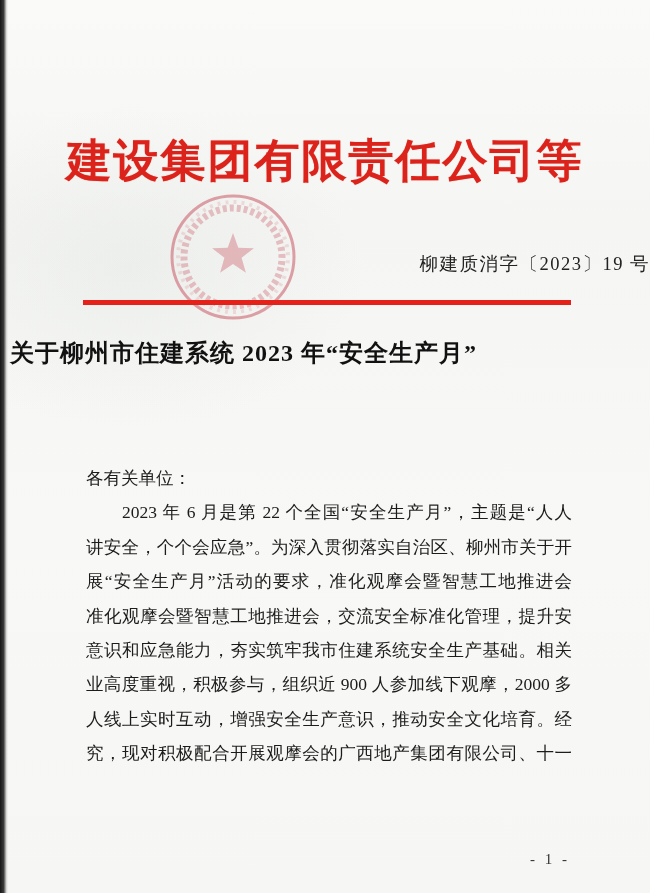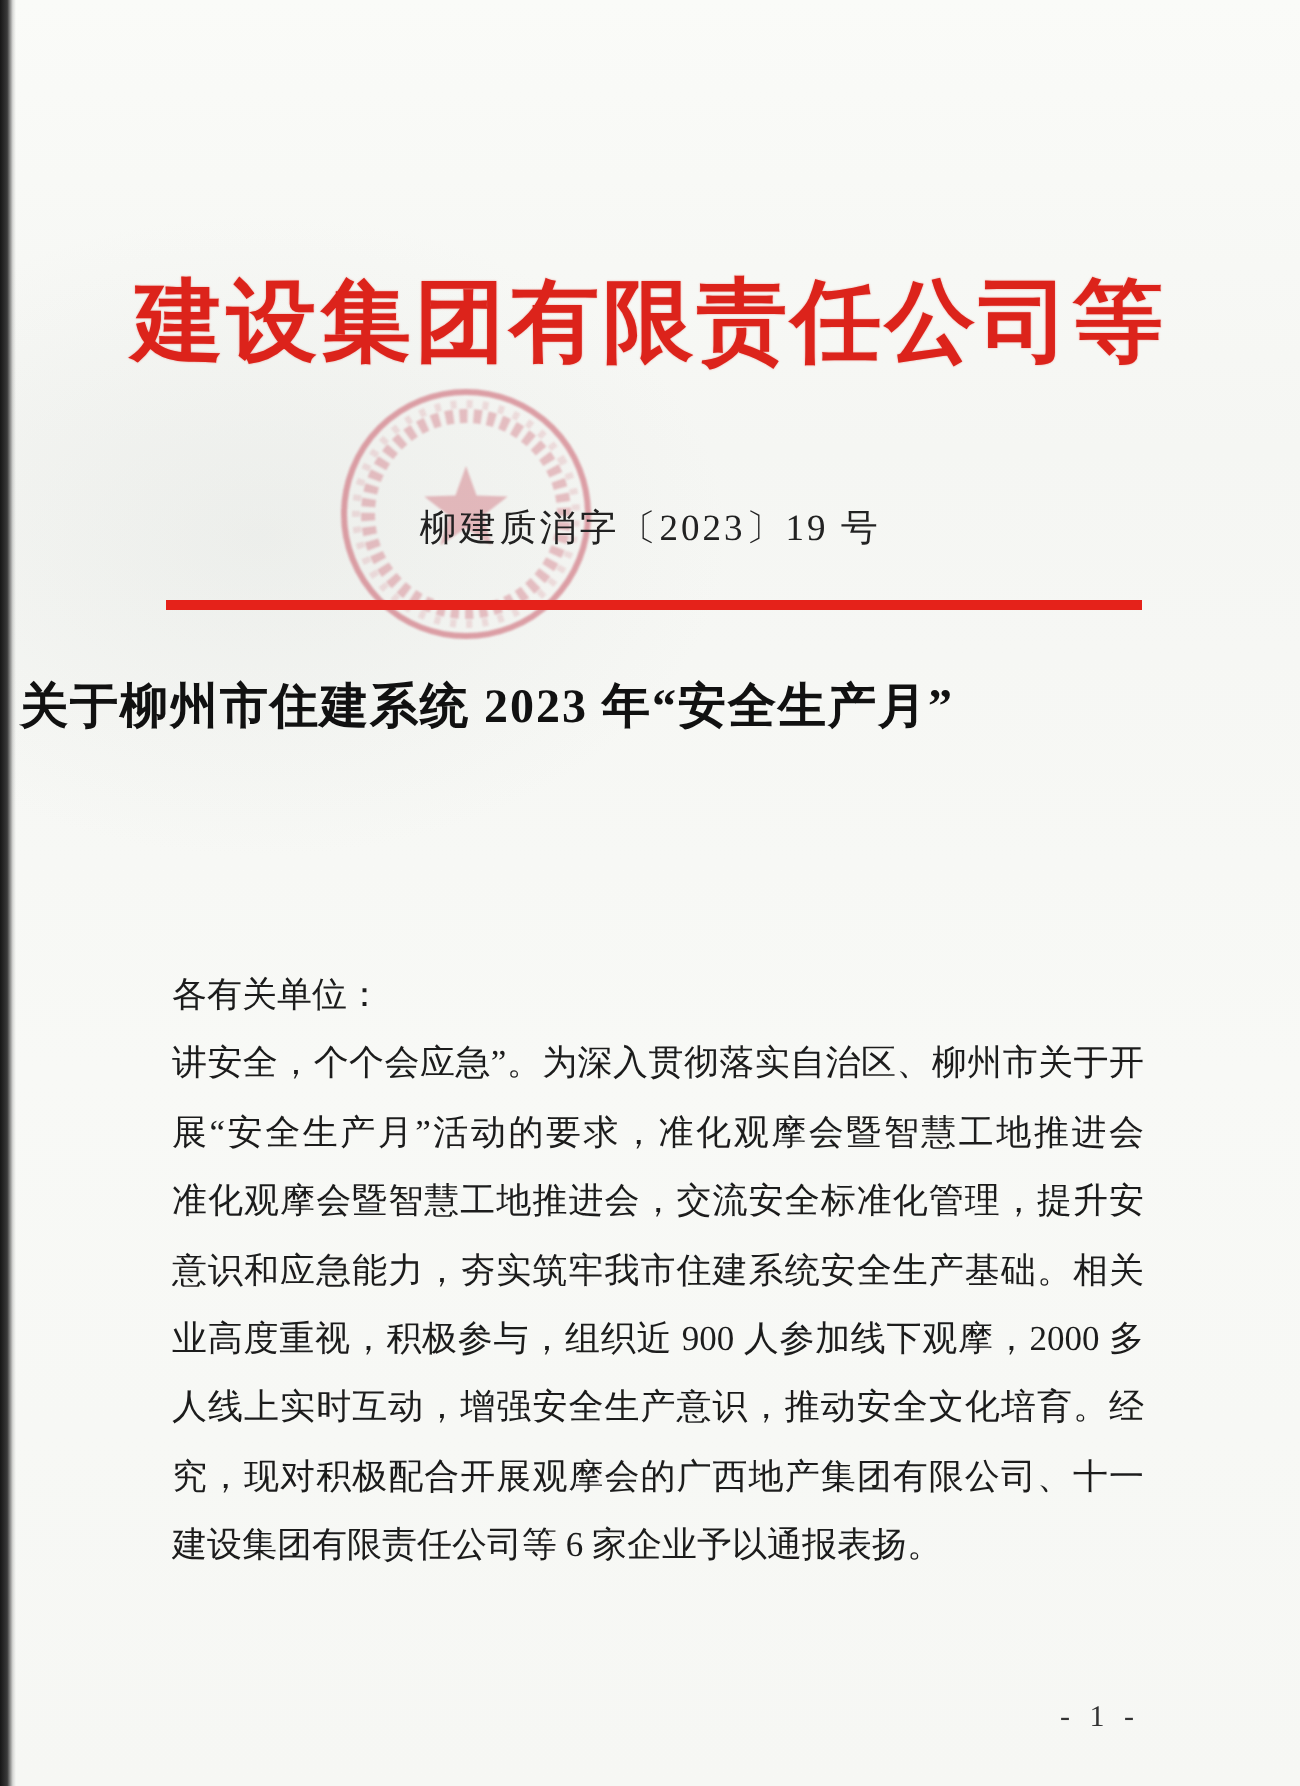--- a/index.html
+++ b/index.html
@@ -30,21 +30,21 @@
     white-space:nowrap;
   }
   .seal{
     position:absolute;left:166px;top:191px;width:134px;height:134px;
     z-index:1;
     filter:blur(0.5px);
     opacity:0.9;
   }
   .doc-number{
     position:absolute;top:251px;left:0;width:650px;
-    text-align:center;
+    text-align:right;
     font-size:18.5px;
     letter-spacing:1.5px;
     color:#222;
     z-index:2;
     white-space:nowrap;
   }
   .red-rule{
     position:absolute;left:83px;top:300px;width:488px;height:5px;
     background:#e5221a;
     z-index:3;
@@ -56,21 +56,20 @@
     letter-spacing:1px;
     color:#111;
     white-space:nowrap;
   }
   .doc-title.l1{top:337px;}
   .doc-title.l2{top:389px;}
   .body-block{
     position:absolute;left:86px;top:461px;width:486px;
     font-size:17.5px;
     color:#1c1c1c;
-    margin-top:19px;
   }
   .body-line{
     height:34.4px;line-height:34.4px;
     text-align:justify;
     text-align-last:justify;
     overflow:hidden;
   }
   .body-line.left{text-align:left;text-align-last:left;}
   .body-line.indent{padding-left:36px;}
   .page-number{
@@ -98,25 +97,25 @@
   </svg>
 
   <div class="doc-number">柳建质消字〔2023〕19 号</div>
 
   <div class="red-rule"></div>
 
   <div class="doc-title l1">关于柳州市住建系统 2023 年“安全生产月”</div>
 
   <div class="body-block">
     <div class="body-line left">各有关单位：</div>
+    <div class="body-line indent">2023 年 6 月是第 22 个全国“安全生产月”，主题是“人人</div>
     <div class="body-line">讲安全，个个会应急”。为深入贯彻落实自治区、柳州市关于开</div>
     <div class="body-line">展“安全生产月”活动的要求，准化观摩会暨智慧工地推进会</div>
     <div class="body-line">准化观摩会暨智慧工地推进会，交流安全标准化管理，提升安全</div>
     <div class="body-line">意识和应急能力，夯实筑牢我市住建系统安全生产基础。相关企</div>
     <div class="body-line">业高度重视，积极参与，组织近 900 人参加线下观摩，2000 多</div>
     <div class="body-line">人线上实时互动，增强安全生产意识，推动安全文化培育。经研</div>
     <div class="body-line">究，现对积极配合开展观摩会的广西地产集团有限公司、十一冶</div>
-    <div class="body-line left">建设集团有限责任公司等 6 家企业予以通报表扬。</div>
   </div>
 
   <div class="page-number">- 1 -</div>
 
 </div>
 
 </body></html>

